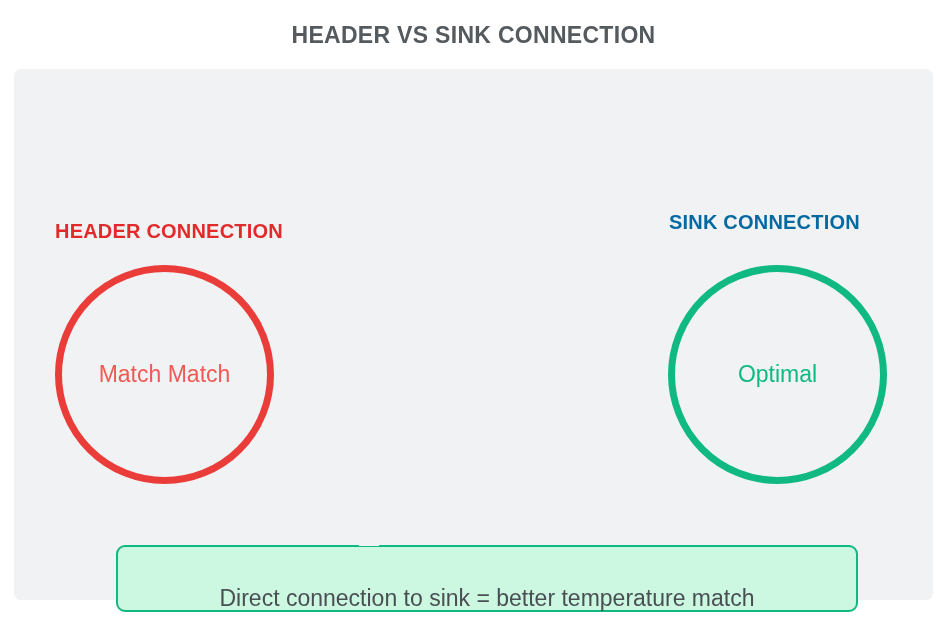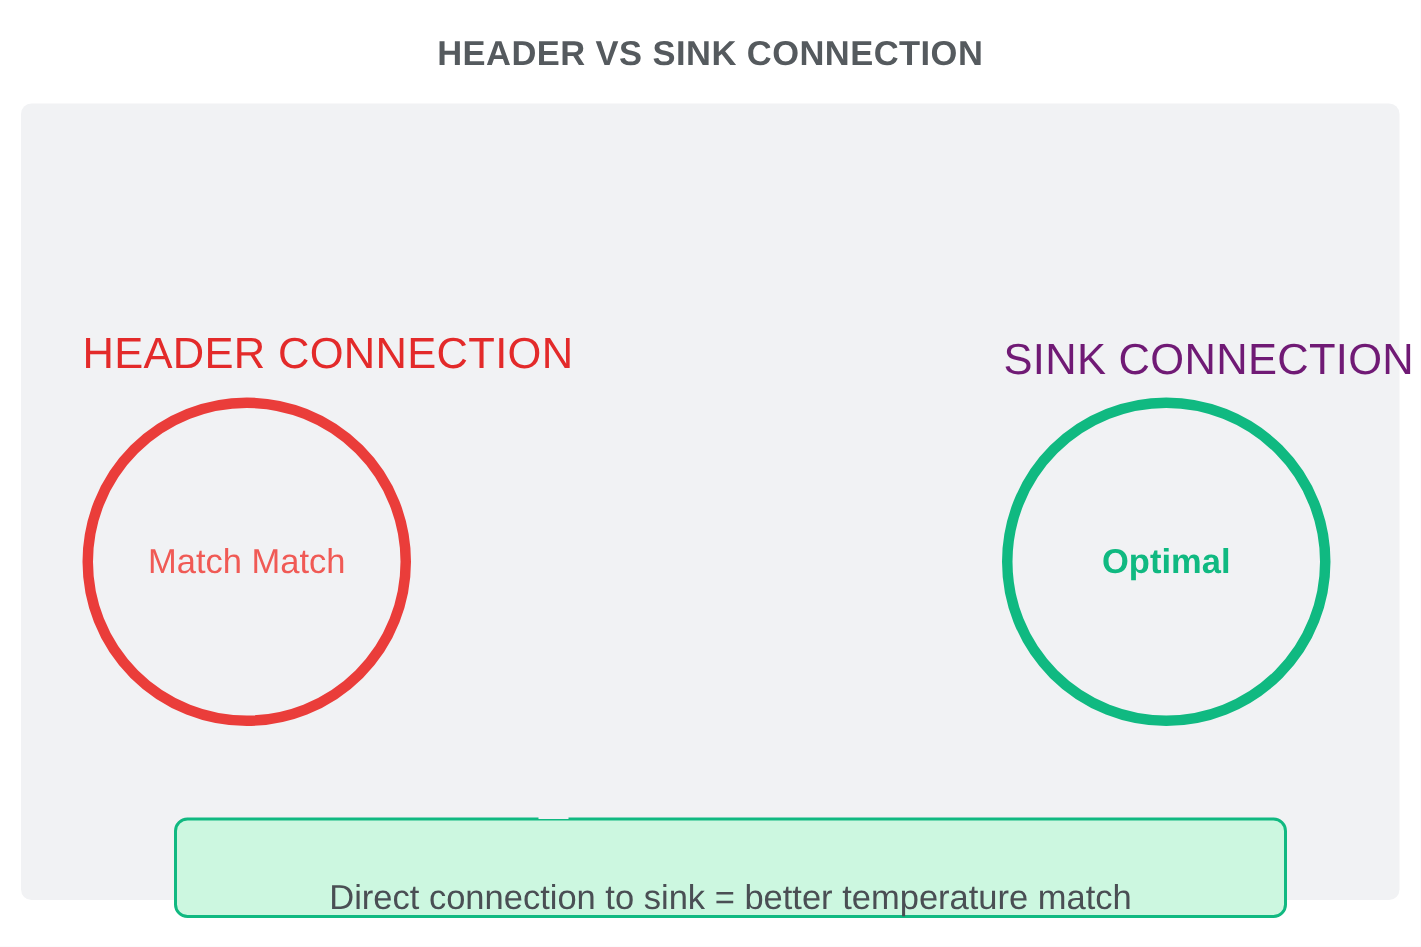--- a/index.html
+++ b/index.html
@@ -38,35 +38,35 @@
     top: 69px;
     width: 919px;
     height: 531px;
     background: #f1f2f4;
     border-radius: 7px;
   }
 
   
   .col-heading {
     position: absolute;
-    font-size: 29px;
-    font-weight: normal;
+    font-size: 20px;
+    font-weight: bold;
     letter-spacing: 0.2px;
     text-transform: uppercase;
     white-space: nowrap;
   }
   .col-heading.left {
     left: 41px;
     top: 151px;
     color: #e32a2a;
   }
   .col-heading.right {
     left: 655px;
-    top: 155px;
-    color: #701a75;
+    top: 142px;
+    color: #0369a1;
   }
 
   
   .circle {
     position: absolute;
     width: 219px;
     height: 219px;
     border-radius: 50%;
     background: transparent;
     box-sizing: border-box;
@@ -84,21 +84,21 @@
     top: 196px;
     border: 7px solid #10b981;
   }
   .circle-label {
     font-size: 23px;
     font-weight: normal;
     white-space: nowrap;
     line-height: 1;
   }
   .circle.left .circle-label { color: #f05a55; }
-  .circle.right .circle-label { color: #10b981; font-weight: bold; }
+  .circle.right .circle-label { color: #10b981; }
 
   
   .connector {
     position: absolute;
     left: 345px;
     top: 462px;
     width: 20px;
     height: 15px;
     background: #f1f2f4;
     z-index: 3;

